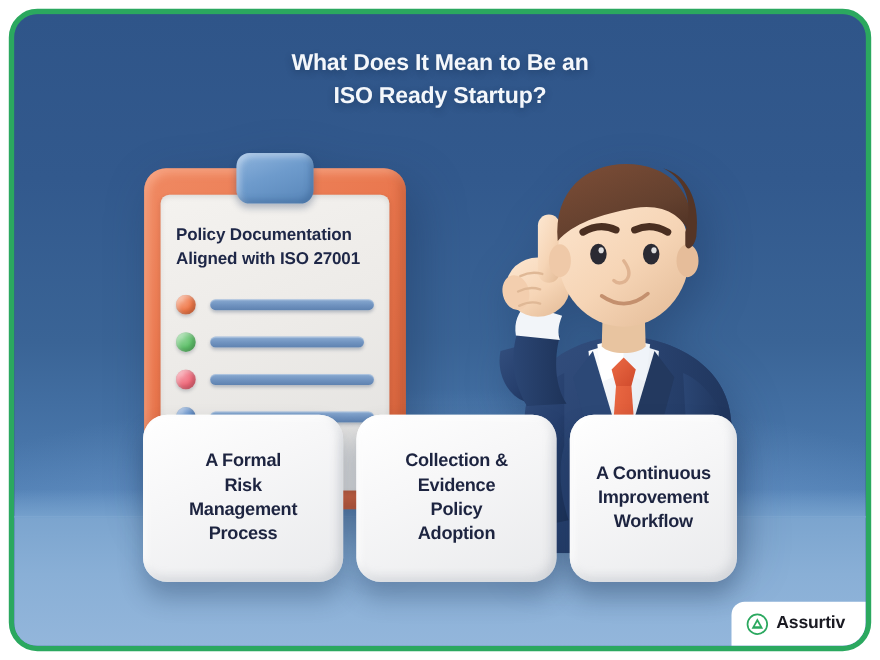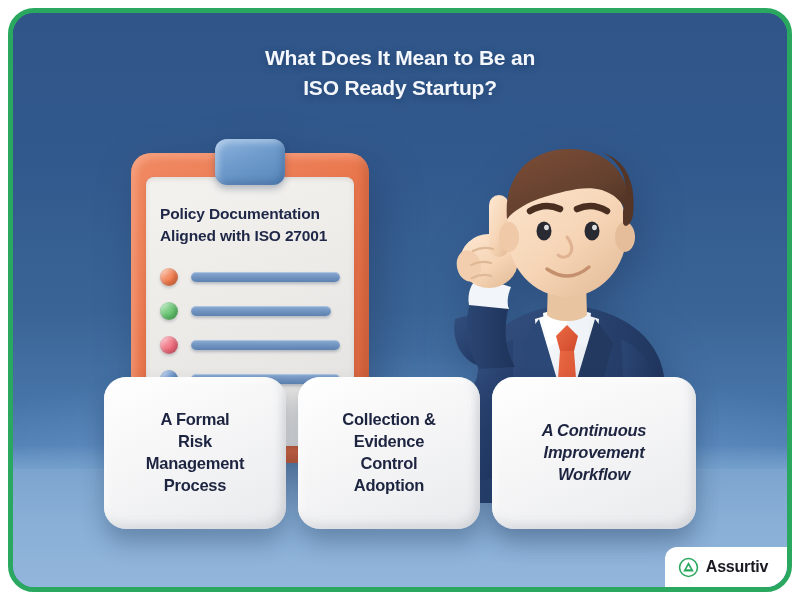--- a/index.html
+++ b/index.html
@@ -133,21 +133,21 @@
     padding:10px 12px;
   }
   .card-text {
     color:#1D2440;
     font-size:16.5px;
     font-weight:bold;
     line-height:1.33;
     text-align:center;
     letter-spacing:-.25px;
   }
-  .card.wide { width:204px;font-style:italic; }
+  .card.wide { width:152px; }
 
   
   .logo-badge {
     position:absolute; right:0px; bottom:0px;
     width:122px; height:40px;
     background:#FFFFFF;
     border-top-left-radius:12px;
     display:flex; align-items:center; justify-content:center; gap:7px;
     z-index:40;
     padding-right:6px;
@@ -301,21 +301,21 @@
             <div>A Formal</div>
             <div>Risk</div>
             <div>Management</div>
             <div>Process</div>
           </div>
         </div>
         <div class="card">
           <div class="card-text">
             <div>Collection &amp;</div>
             <div>Evidence</div>
-            <div>Control</div>
+            <div>Policy</div>
             <div>Adoption</div>
           </div>
         </div>
         <div class="card wide">
           <div class="card-text">
             <div>A Continuous</div>
             <div>Improvement</div>
             <div>Workflow</div>
           </div>
         </div>

